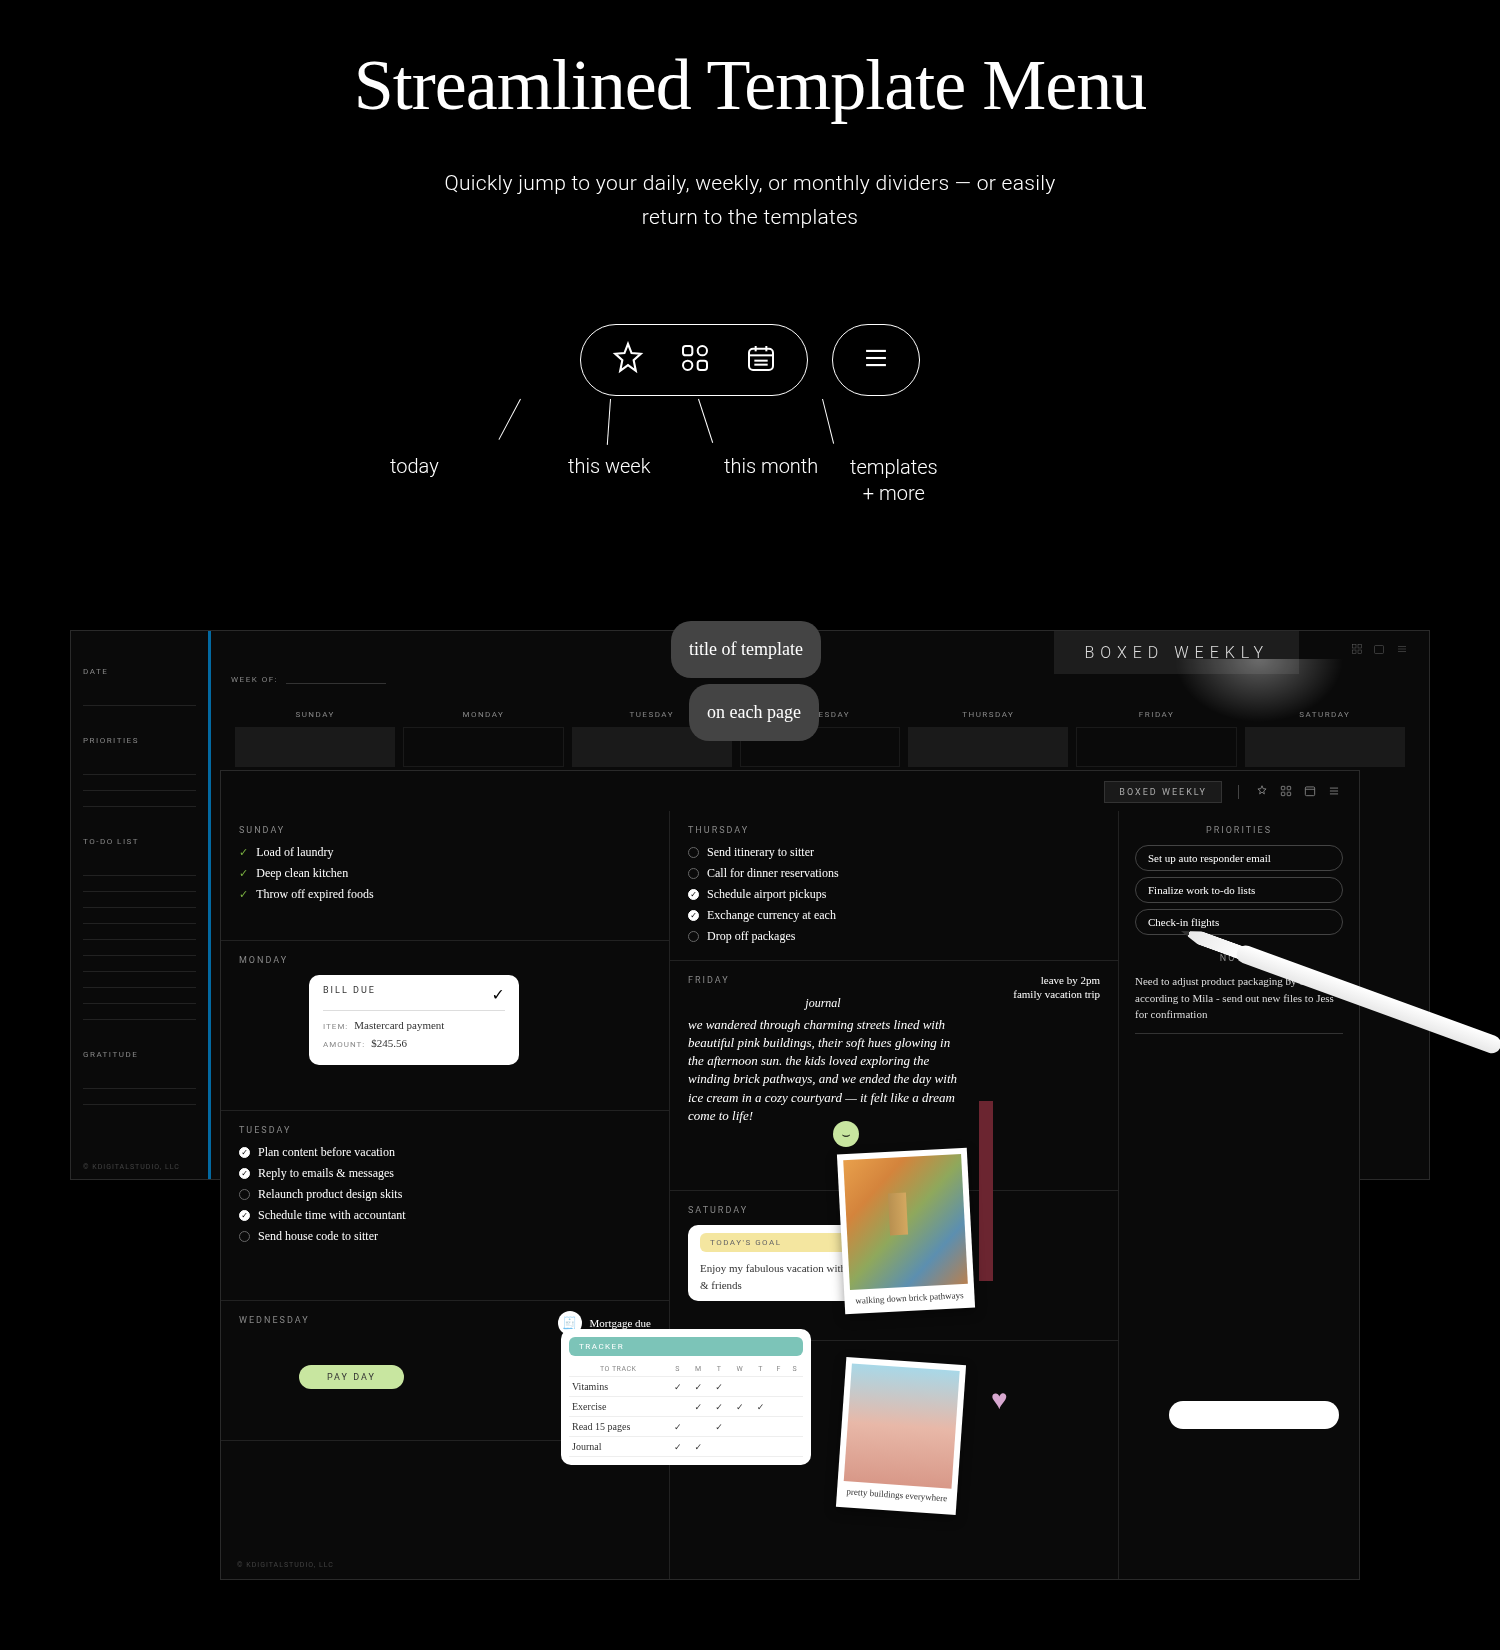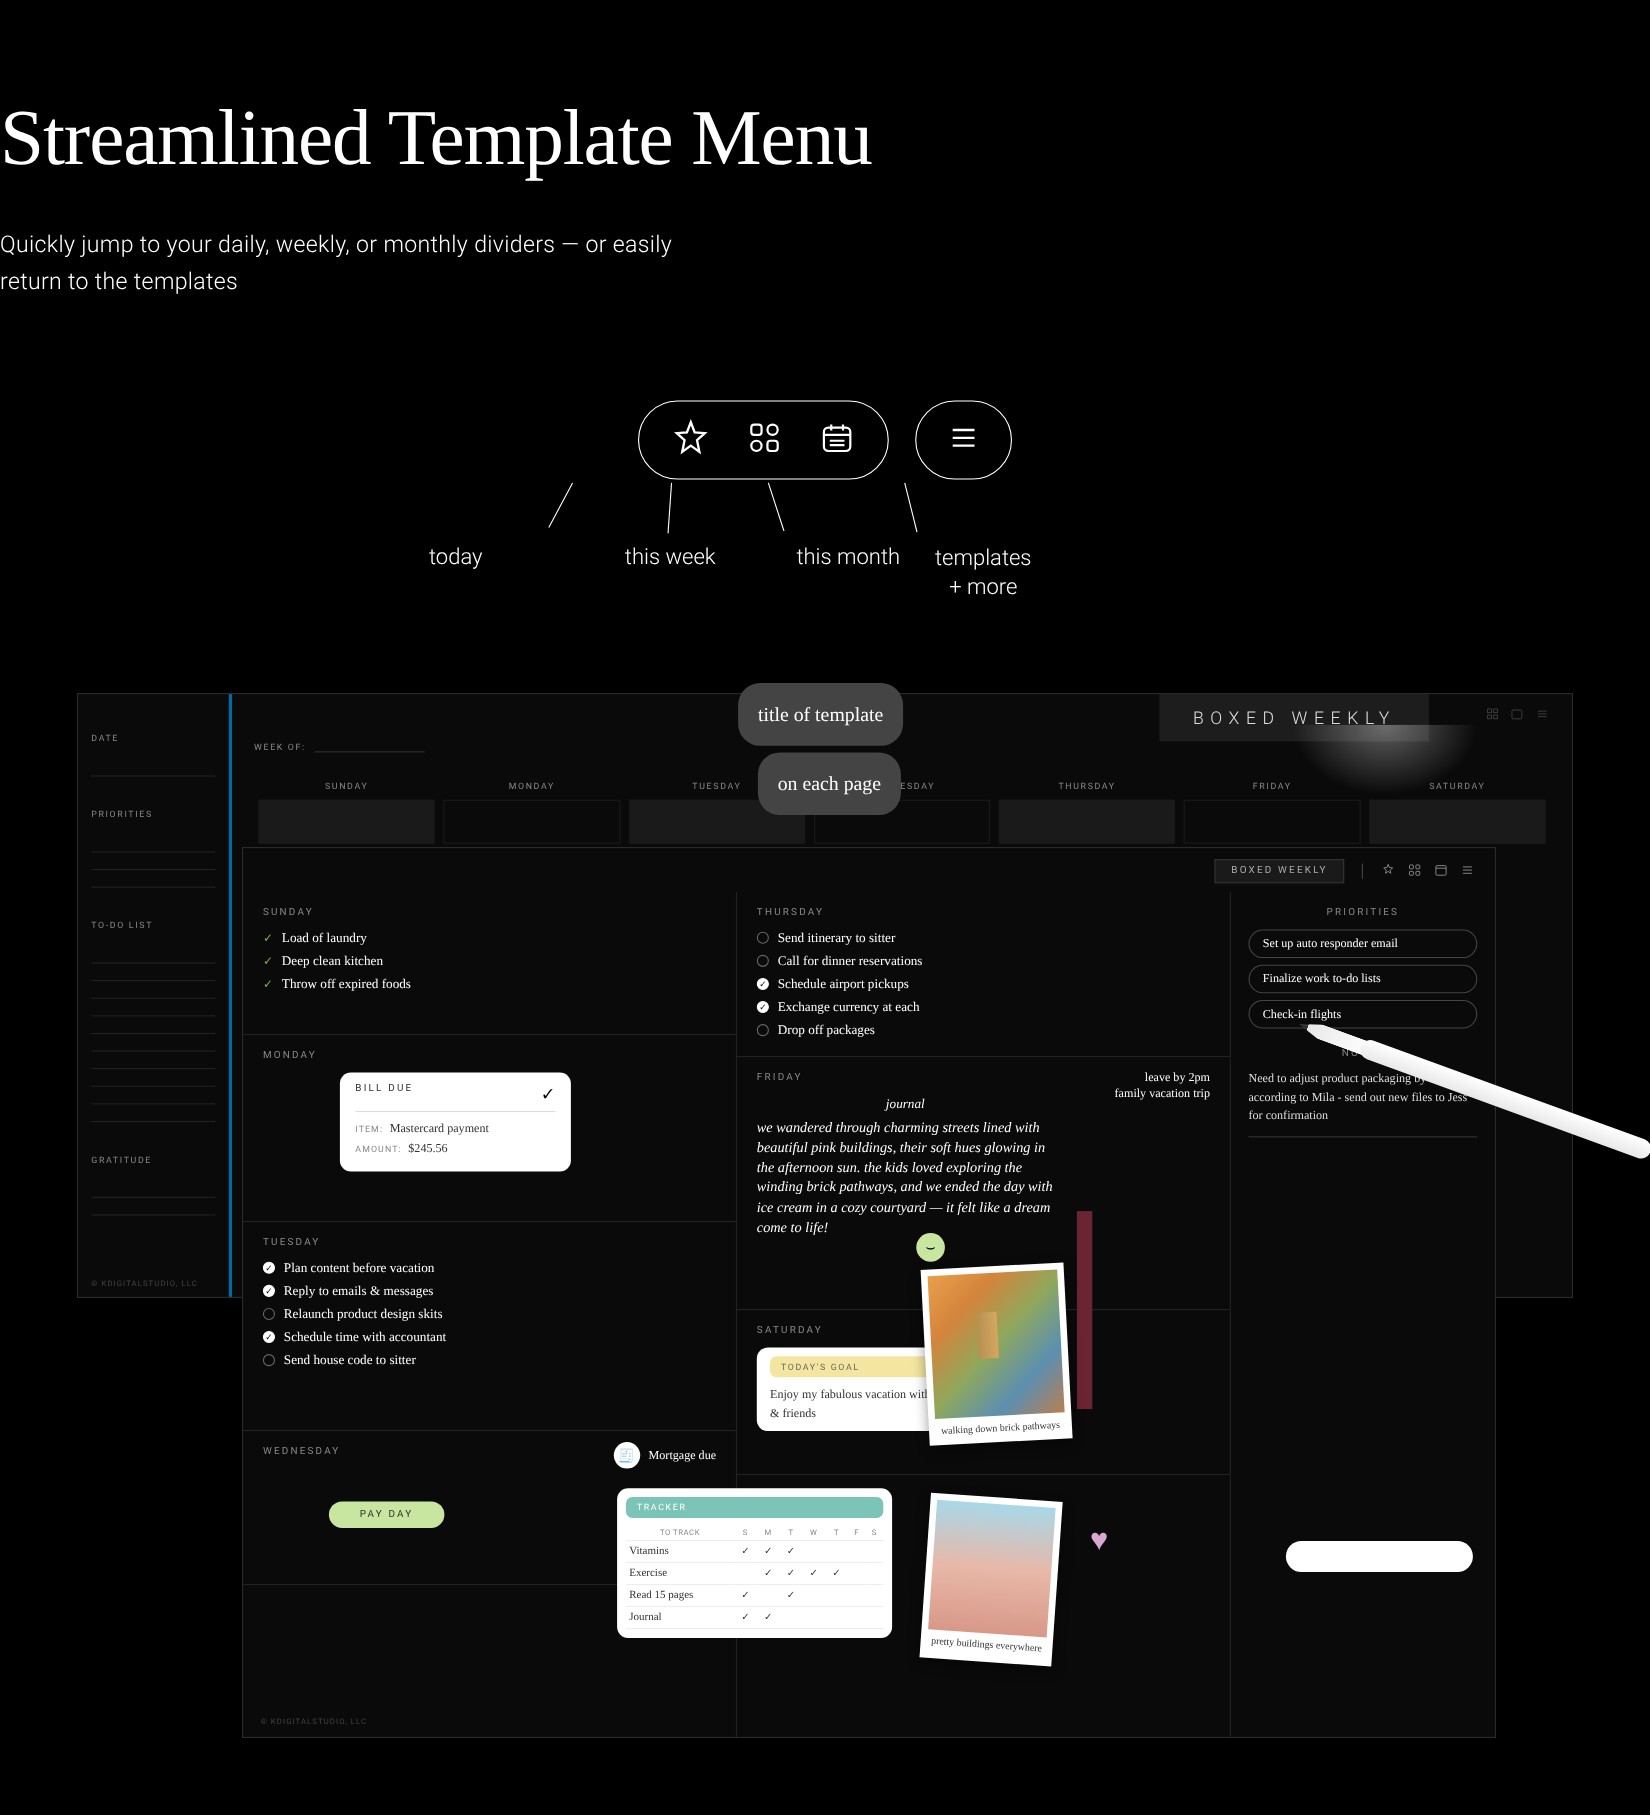--- a/index.html
+++ b/index.html
@@ -1,17 +1,17 @@
 <!DOCTYPE html>
 <html><head>
 <meta charset="utf-8">
 <style>
 *{box-sizing:border-box;margin:0;padding:0}
 body{background:#000;font-family:-apple-system,BlinkMacSystemFont,"Segoe UI",Roboto,sans-serif;width:1500px;height:1650px;position:relative;overflow:hidden}
-.hero{text-align:left;padding-top:84px}
+.hero{text-align:center;padding-top:44px}
 .title{font-family:Georgia,"Times New Roman",serif;color:#fff;font-size:72px;font-weight:400;letter-spacing:-1px}
 .subtitle{color:#fff;font-size:21px;font-weight:300;line-height:1.6;margin-top:40px;letter-spacing:0.3px}
 .menu-diagram{position:relative;margin:90px auto 0;width:600px;height:200px}
 .pill-group{display:flex;gap:24px;justify-content:center}
 .pill{border:1.5px solid #fff;border-radius:36px;height:72px;display:flex;align-items:center;justify-content:center;gap:34px;padding:0 30px}
 .pill-single{padding:0 26px}
 .icon-star,.icon-grid,.icon-cal,.icon-menu{display:inline-block}
 .icon-star svg,.icon-grid svg,.icon-cal svg,.icon-menu svg{stroke:#fff;fill:none;stroke-width:1.5}
 .diagram-labels{position:absolute;top:130px;left:0;right:0;display:flex;justify-content:space-between;color:#fff;font-size:20px;font-weight:300}
 .diagram-labels span{display:inline-block;text-align:center}
@@ -88,21 +88,21 @@
 .photo1{position:absolute;left:620px;top:380px;width:130px;height:160px;background:#fff;padding:6px 6px 24px;transform:rotate(-3deg);z-index:15;box-shadow:0 4px 12px rgba(0,0,0,0.4)}
 .photo1-img{width:100%;height:130px;background:linear-gradient(135deg,#e8a04c 0%,#d4843c 25%,#8fa85c 50%,#5c8fb0 75%,#b88050 100%)}
 .photo1-cap{font-family:"Comic Sans MS",cursive;font-size:9px;text-align:center;color:#333;margin-top:6px}
 .photo2{position:absolute;left:620px;top:590px;width:120px;height:150px;background:#fff;padding:6px 6px 22px;transform:rotate(4deg);z-index:15;box-shadow:0 4px 12px rgba(0,0,0,0.4)}
 .photo2-img{width:100%;height:118px;background:linear-gradient(180deg,#a8d8e8 0%,#e8b8a8 50%,#d89888 100%)}
 .photo2-cap{font-family:"Comic Sans MS",cursive;font-size:9px;text-align:center;color:#333;margin-top:5px}
 .smiley{position:absolute;left:612px;top:350px;width:26px;height:26px;background:#c8e6a0;border-radius:50%;z-index:16;display:flex;align-items:center;justify-content:center;font-size:14px}
 .tape{position:absolute;left:668px;top:422px;width:18px;height:42px;background:linear-gradient(90deg,#b89050,#d4a860);z-index:16;transform:rotate(-3deg)}
 .red-bar{position:absolute;left:758px;top:330px;width:14px;height:180px;background:#6b2530;z-index:14}
 .heart{position:absolute;left:770px;top:612px;color:#d8a8d0;font-size:28px;z-index:16}
-.tracker-card{position:absolute;left:340px;top:582px;width:250px;background:#fff;border-radius:10px;padding:8px;z-index:12}
+.tracker-card{position:absolute;left:340px;top:558px;width:250px;background:#fff;border-radius:10px;padding:8px;z-index:12}
 .tracker-header{background:#7cc4b8;border-radius:6px;padding:5px 10px;font-size:8px;letter-spacing:1.5px;color:#fff;margin-bottom:6px}
 .tracker-table{width:100%;border-collapse:collapse;font-size:9px}
 .tracker-table th{font-size:7px;color:#888;padding:3px;font-weight:400;letter-spacing:0.5px;border-bottom:1px solid #eee}
 .tracker-table td{padding:4px 3px;border-bottom:1px solid #eee;text-align:center;color:#333}
 .tracker-table td:first-child{text-align:left;font-family:"Comic Sans MS",cursive;font-size:10px}
 .reminder-card{position:absolute;right:-10px;top:420px;width:190px;background:#fff;border-radius:10px;padding:8px;z-index:20;box-shadow:0 4px 16px rgba(0,0,0,0.5)}
 .reminder-header{background:#d8c4e8;border-radius:6px;padding:5px 10px;font-size:8px;letter-spacing:1.5px;color:#666;margin-bottom:8px}
 .reminder-item{font-family:"Comic Sans MS",cursive;font-size:11px;color:#333;margin-bottom:6px}
 .white-pill{position:absolute;right:20px;top:630px;width:170px;height:28px;background:#fff;border-radius:14px;z-index:16}
 .pencil{position:absolute;right:-80px;top:350px;width:340px;height:22px;z-index:25;transform:rotate(20deg)}

